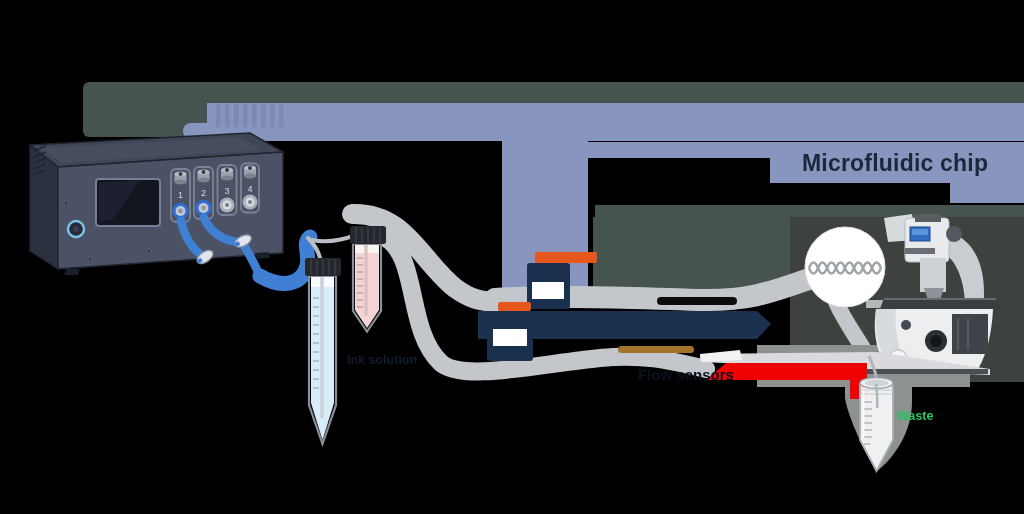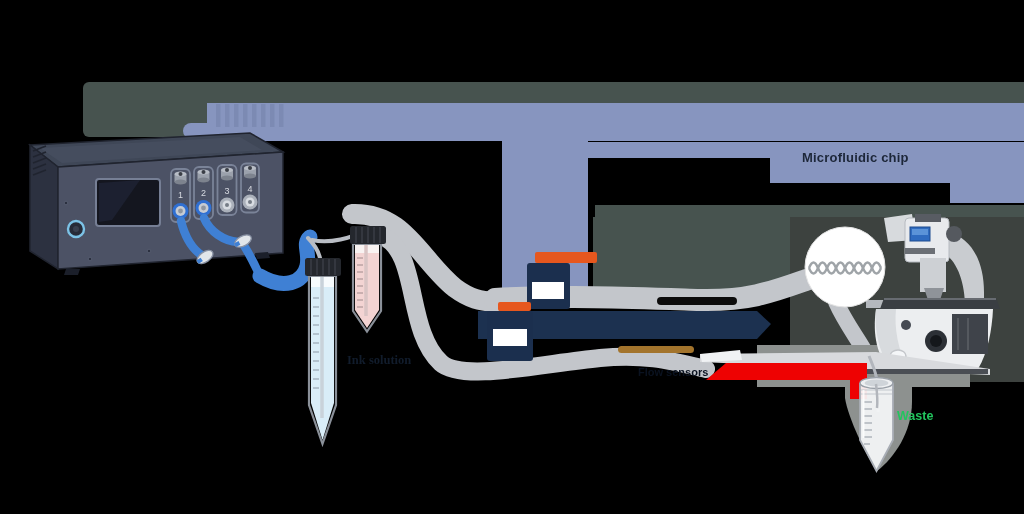--- a/index.html
+++ b/index.html
@@ -3,23 +3,23 @@
 <meta charset="utf-8">
 <style>
   html,body{margin:0;padding:0;background:#000;}
   #stage{position:relative;width:1024px;height:514px;background:#000;overflow:hidden;
          font-family:"Liberation Sans",sans-serif;}
   .band{position:absolute;}
   .lav{background:#8795bf;}
   .slate{background:#47534f;}
   .panel{background:#3d423f;}
   .lbl{position:absolute;font-weight:bold;white-space:nowrap;}
-  #lbl-chip{left:802px;top:150px;font-size:13px;color:#1d2739;letter-spacing:.2px;}
-  #lbl-ink{left:347px;top:353px;font-size:12.5px;color:#111c2c;font-family:Liberation Serif, serif;}
-  #lbl-flow{left:638px;top:366px;font-size:11px;color:#0a1220;}
+  #lbl-chip{left:802px;top:150px;font-size:23px;color:#1d2739;letter-spacing:.2px;}
+  #lbl-ink{left:347px;top:353px;font-size:12.5px;color:#111c2c;}
+  #lbl-flow{left:638px;top:366px;font-size:15px;color:#0a1220;}
   #lbl-waste{left:897px;top:409px;font-size:12.5px;color:#22c55e;}
   svg{position:absolute;left:0;top:0;}
 </style>
 </head>
 <body>
 
 <div id="stage">
 
   <div class="band slate" style="left:83px;top:82px;width:124px;height:55px;border-radius:6px 0 0 6px;"></div>
   <div class="band slate" style="left:207px;top:82px;width:817px;height:21px;"></div>

